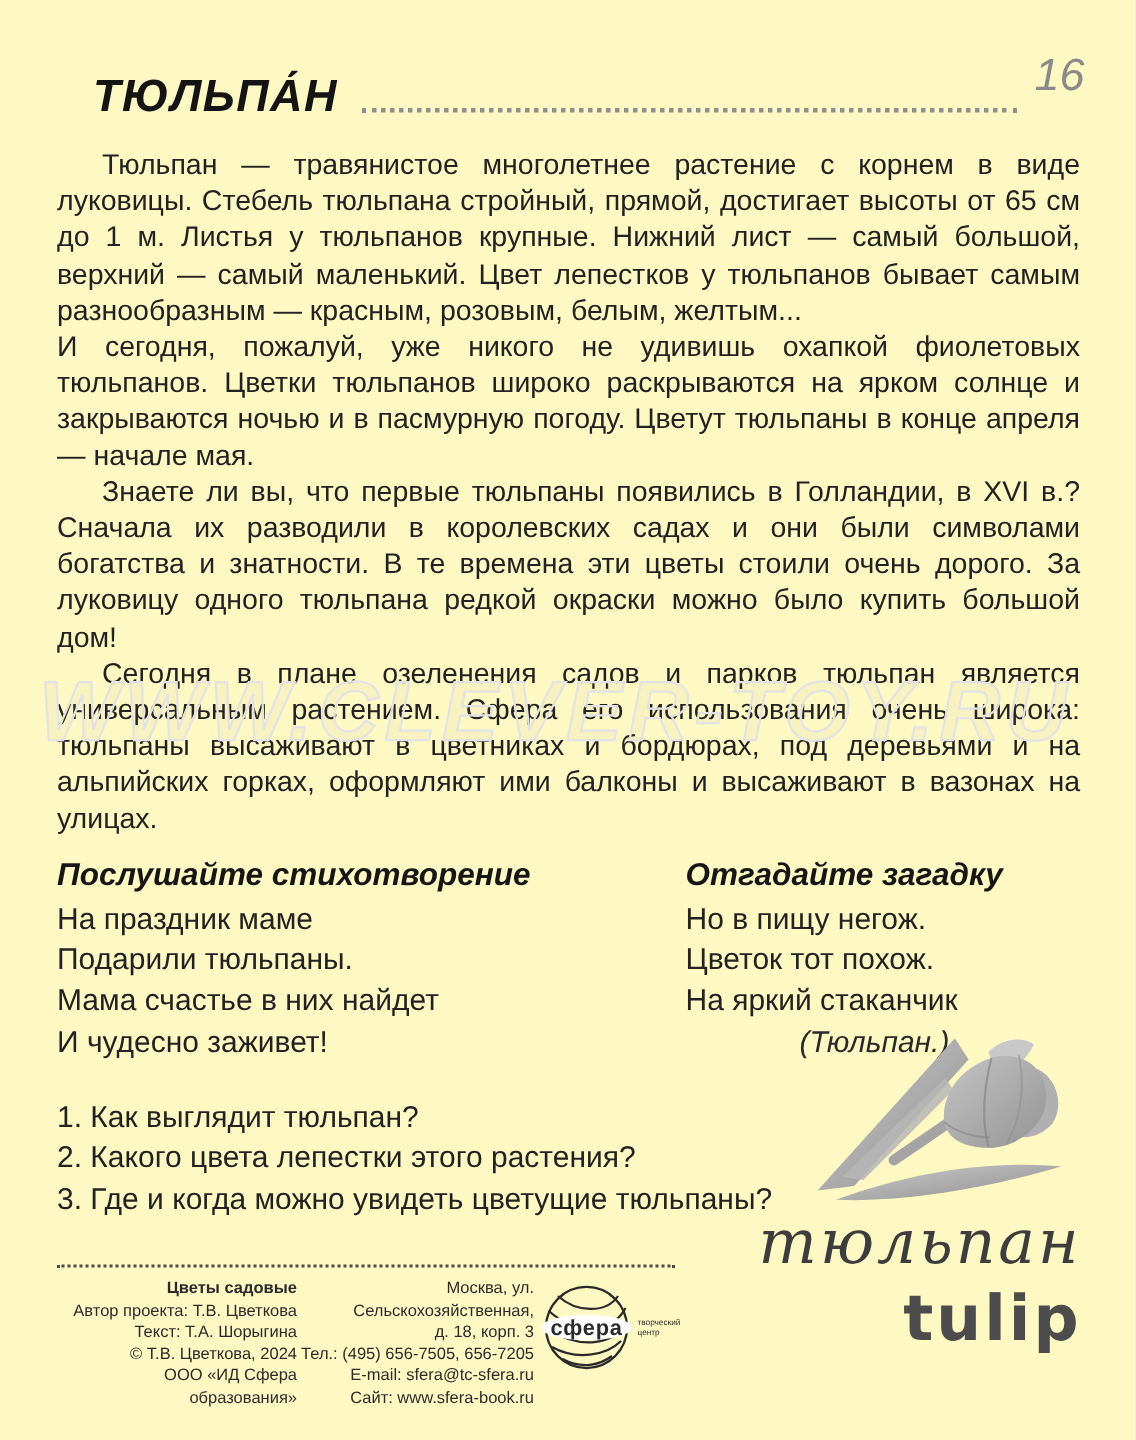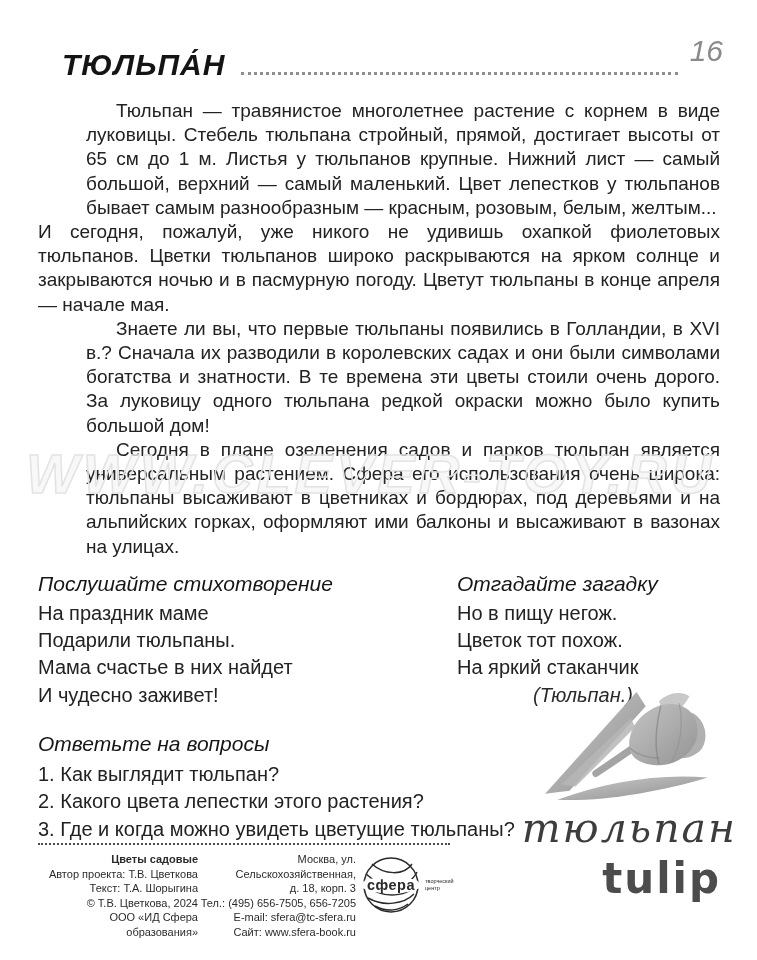--- a/index.html
+++ b/index.html
@@ -1,19 +1,19 @@
 <!DOCTYPE html>
 <html><head>
 <meta charset="utf-8">
 <style>
   html,body{margin:0;padding:0;background:#e8e8e8;}
   .page{
     position:relative;
     width:757px;height:960px;
-    background:#ffffff;
+    background:#fef9c3;
     font-family:"Liberation Sans", sans-serif;
     color:#1f1f1f;
     overflow:hidden;
     margin:0 auto;
   }
   
   .title-row{
     display:flex;align-items:flex-end;
     margin:36px 34px 0 62px;
   }
@@ -30,53 +30,53 @@
     font-size:30px;font-style:italic;color:#8a8a8a;
     line-height:1;margin-bottom:16px;
   }
   
   .body-text{margin:17px 37px 0 38px;}
   .body-text p{
     margin:0;
     font-size:19px;line-height:24.2px;
     text-align:justify;color:#222;
   }
-  .body-text p.indent{text-indent:30px;margin-left:48px;}
+  .body-text p.indent{text-indent:30px;}
   
   .watermark{
     position:absolute;top:441px;left:26px;
     font-size:56px;font-weight:bold;font-style:italic;
     letter-spacing:4px;white-space:nowrap;
     color:rgba(120,120,120,0.05);
     -webkit-text-stroke:1.5px #e3e3e3;
     pointer-events:none;z-index:3;
   }
   
   .two-col{
     display:flex;justify-content:space-between;
     margin:13px 60px 0 38px;
   }
   .col-poem{width:390px;}
   .col-riddle{width:240px;}
   .sec-heading{
-    font-size:21px;font-weight:normal;font-style:italic;
+    font-size:21px;font-weight:bold;font-style:italic;
     color:#161616;margin:0 0 4px 0;
   }
   .sec-line{font-size:20px;line-height:27.3px;color:#222;}
   .riddle-answer{
     font-size:20px;font-style:italic;color:#2a2a2a;
     margin-left:76px;line-height:27.3px;
   }
   
   .questions{margin:23px 37px 0 38px;width:520px;}
   .questions .sec-heading{margin-bottom:5px;}
   
   .tulip-photo{position:absolute;top:686px;right:22px;width:205px;height:124px;}
   .name-ru{
-    position:absolute;top:804px;right:20px;
+    position:absolute;top:804px;right:36px;
     font-family:"DejaVu Serif", serif;font-style:italic;
     font-size:41px;color:#3d3d3d;letter-spacing:2px;
   }
   .name-en{
     position:absolute;top:854px;right:36px;
     font-family:"DejaVu Sans", sans-serif;font-weight:700;
     font-size:42px;color:#4c4c4c;letter-spacing:2px;
   }
   
   .footer{position:absolute;left:38px;top:843px;width:440px;text-align:right;}
@@ -123,21 +123,20 @@
     <div class="col-riddle">
       <div class="sec-heading">Отгадайте загадку</div>
       <div class="sec-line">Но в пищу негож.</div>
       <div class="sec-line">Цветок тот похож.</div>
       <div class="sec-line">На яркий стаканчик</div>
       <div class="riddle-answer">(Тюльпан.)</div>
     </div>
   </div>
 
   <div class="questions">
-    <div class="sec-heading">Ответьте на вопросы</div>
     <div class="sec-line">1. Как выглядит тюльпан?</div>
     <div class="sec-line">2. Какого цвета лепестки этого растения?</div>
     <div class="sec-line">3. Где и когда можно увидеть цветущие тюльпаны?</div>
   </div>
 
   <svg class="tulip-photo" viewBox="0 0 200 122">
     <defs>
       <linearGradient id="leafg" x1="0" y1="0" x2="1" y2="1">
         <stop offset="0" stop-color="#cccccc"></stop>
           <stop offset="1" stop-color="#8d8d8d"></stop>

